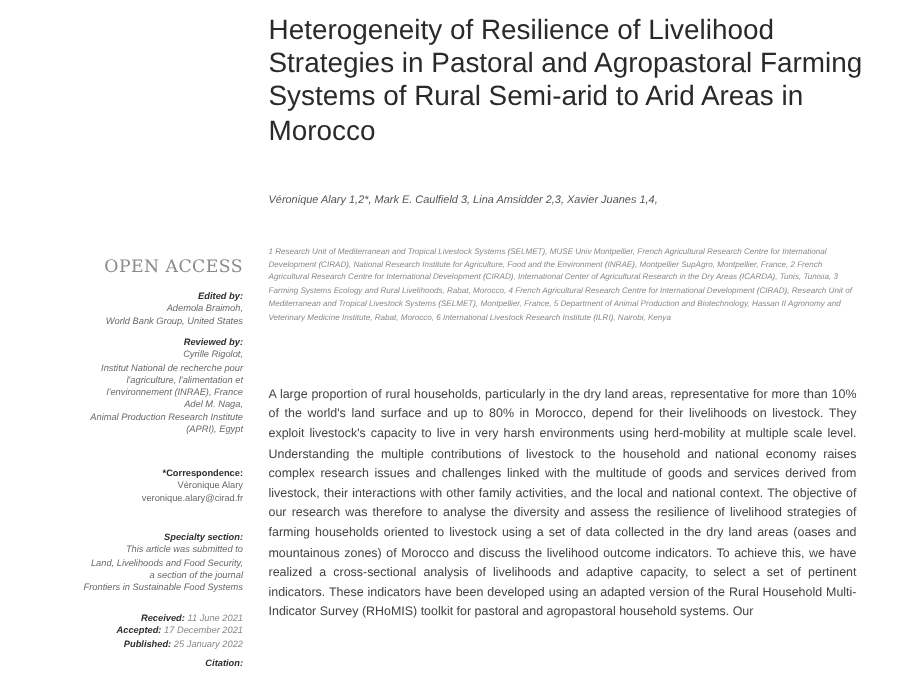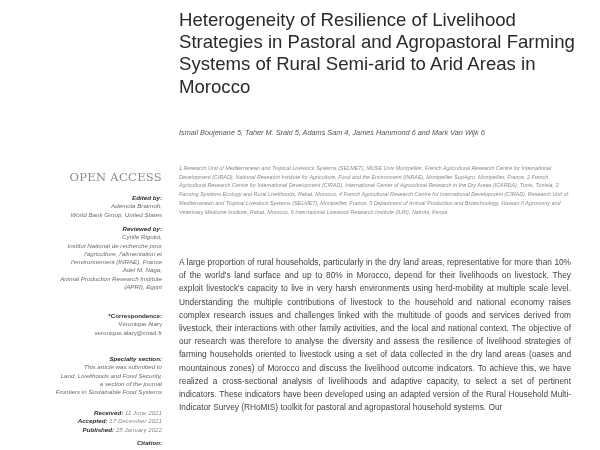--- a/index.html
+++ b/index.html
@@ -58,17 +58,17 @@
     <div class="date-line"><b>Received:</b> <span>11 June 2021</span></div>
     <div class="date-line"><b>Accepted:</b> <span>17 December 2021</span></div>
     <div class="date-line"><b>Published:</b> <span>25 January 2022</span></div>
     <div class="side-head" style="margin-top:5px;">Citation:</div>
   </div>
 </div>
 
 <div class="main">
   <h1 class="title">Heterogeneity of Resilience of Livelihood Strategies in Pastoral and Agropastoral Farming Systems of Rural Semi-arid to Arid Areas in Morocco</h1>
   <div class="authors">
-    <div>Ismail Boujenane 5, Taher M. Srairi 5, Adams Sam 4, James Hammond 6 and Mark Van Wijk 6</div>
+    <div>Véronique Alary 1,2*, Mark E. Caulfield 3, Lina Amsidder 2,3, Xavier Juanes 1,4,</div>
   </div>
   <div class="affil">1 Research Unit of Mediterranean and Tropical Livestock Systems (SELMET), MUSE Univ Montpellier, French Agricultural Research Centre for International Development (CIRAD), National Research Institute for Agriculture, Food and the Environment (INRAE), Montpellier SupAgro, Montpellier, France, 2 French Agricultural Research Centre for International Development (CIRAD), International Center of Agricultural Research in the Dry Areas (ICARDA), Tunis, Tunisia, 3 Farming Systems Ecology and Rural Livelihoods, Rabat, Morocco, 4 French Agricultural Research Centre for International Development (CIRAD), Research Unit of Mediterranean and Tropical Livestock Systems (SELMET), Montpellier, France, 5 Department of Animal Production and Biotechnology, Hassan II Agronomy and Veterinary Medicine Institute, Rabat, Morocco, 6 International Livestock Research Institute (ILRI), Nairobi, Kenya</div>
   <div class="abstract">A large proportion of rural households, particularly in the dry land areas, representative for more than 10% of the world's land surface and up to 80% in Morocco, depend for their livelihoods on livestock. They exploit livestock's capacity to live in very harsh environments using herd-mobility at multiple scale level. Understanding the multiple contributions of livestock to the household and national economy raises complex research issues and challenges linked with the multitude of goods and services derived from livestock, their interactions with other family activities, and the local and national context. The objective of our research was therefore to analyse the diversity and assess the resilience of livelihood strategies of farming households oriented to livestock using a set of data collected in the dry land areas (oases and mountainous zones) of Morocco and discuss the livelihood outcome indicators. To achieve this, we have realized a cross-sectional analysis of livelihoods and adaptive capacity, to select a set of pertinent indicators. These indicators have been developed using an adapted version of the Rural Household Multi-Indicator Survey (RHoMIS) toolkit for pastoral and agropastoral household systems. Our</div>
 </div>
 
 </body></html>

